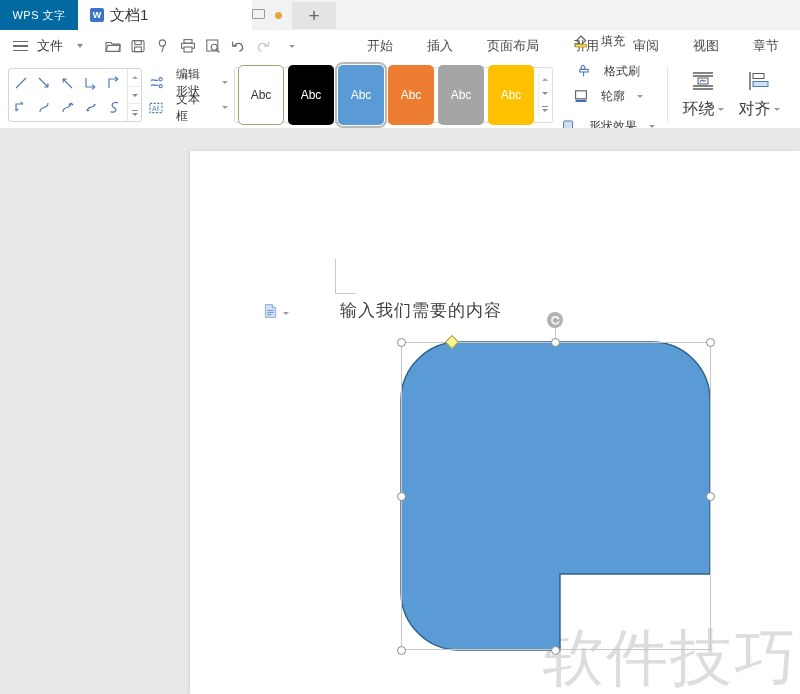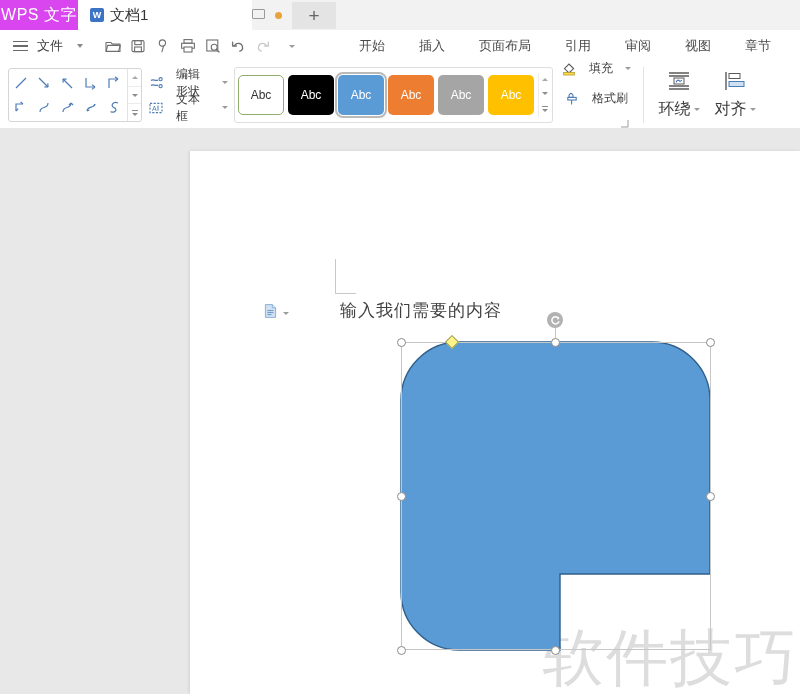--- a/index.html
+++ b/index.html
@@ -11,23 +11,23 @@
   }
   .app{position:relative;width:800px;height:694px;}
 
   
   .titlebar{
     position:absolute;left:0;top:0;width:800px;height:30px;
     background:#f2f2f2;
     display:flex;align-items:flex-end;
   }
   .brand{
-    width:78px;height:30px;background:#d946ef;color:#ffffff;
+    width:78px;height:30px;background:#0369a1;color:#ffffff;
     display:flex;align-items:center;justify-content:center;
-    font-size:16px;letter-spacing:.5px;
+    font-size:11px;letter-spacing:.5px;
   }
   .doc-tab{
     height:30px;min-width:174px;background:#ffffff;
     display:flex;align-items:center;gap:6px;padding:0 10px 0 12px;
     box-sizing:border-box;position:relative;
   }
   .doc-tab .wicon{
     width:14px;height:14px;background:#3b74c4;border-radius:2px;
     color:#fff;font-size:9px;line-height:14px;text-align:center;font-weight:bold;
     flex:0 0 auto;
@@ -70,21 +70,21 @@
   .chev{
     width:0;height:0;border-left:3.4px solid transparent;border-right:3.4px solid transparent;
     border-top:4px solid #8a8a8a;
   }
   .chev-sm{
     width:0;height:0;border-left:3px solid transparent;border-right:3px solid transparent;
     border-top:3.6px solid #9b9b9b;
   }
   .qat .qitem svg{display:block}
   .ribbon-tabs{
-    display:flex;gap:0;margin-left:auto;padding-right:12px;
+    display:flex;gap:0;margin-left:auto;padding-right:4px;
   }
   .rtab{
     font-size:13px;color:#4a4a4a;padding:0 17px;height:32px;
     display:flex;align-items:center;
   }
 
   
   .ribbon{
     position:absolute;left:0;top:62px;width:800px;height:66px;
     background:#ffffff;border-bottom:1px solid #dcdcdc;
@@ -118,21 +118,21 @@
   .rbtn{
     display:flex;align-items:center;gap:12px;font-size:12px;color:#3d3d3d;height:20px;
   }
   .rbtn .ic{width:16px;height:16px;flex:0 0 auto;display:block;}
 
   .styles{
     margin-left:6px;height:56px;display:flex;align-items:center;
     border:1px solid #dedede;border-radius:3px;padding:0 1px;box-sizing:border-box;background:#fff;
   }
   .swatch{
-    width:46px;height:40px;border-radius:5px;margin:0 2px;
+    width:46px;height:60px;border-radius:5px;margin:0 2px;
     display:flex;align-items:center;justify-content:center;
     font-size:12px;box-sizing:border-box;
   }
   .swatch.sel{outline:2px solid #b9b9b9;outline-offset:1px;}
   .styles-scroll{
     width:12px;height:44px;display:flex;flex-direction:column;justify-content:space-around;
     align-items:center;border-left:1px solid #ececec;margin-left:2px;
   }
 
   .grp-fill{
@@ -433,20 +433,42 @@
           <span class="ic">
             <svg width="16" height="16" viewBox="0 0 16 16">
                 <path d="M5 6.4V4.6c0-1 .8-1.8 2-2.4 1.2.6 2 1.4 2 2.4v1.8z" fill="none" stroke="#4f7cb5" stroke-width="1.1"></path>
                 <rect x="3.8" y="6.4" width="8.4" height="2.6" fill="none" stroke="#4f7cb5" stroke-width="1.1"></rect>
                 <path d="M7.6 9v4.6" stroke="#4f7cb5" stroke-width="1.1"></path>
               </svg>
           </span>
           <span>格式刷</span>
         </div>
       </div>
+      <div class="fillrow">
+        <div class="rbtn">
+          <span class="ic">
+            <svg width="16" height="16" viewBox="0 0 16 16">
+                <rect x="2.6" y="2.8" width="10.8" height="8" fill="none" stroke="#5a5a5a" stroke-width="1.1"></rect>
+                <rect x="2.6" y="11.8" width="10.8" height="2.2" fill="#3f6fb5"></rect>
+              </svg>
+          </span>
+          <span>轮廓</span>
+          <span class="chev-sm"></span>
+        </div>
+        <div class="rbtn">
+          <span class="ic">
+            <svg width="16" height="16" viewBox="0 0 16 16">
+                <rect x="2.6" y="3" width="9" height="8" rx="1" fill="#cfe0f3" stroke="#4f7cb5" stroke-width="1"></rect>
+                <path d="M12 10l.7 1.7 1.7.7-1.7.7-.7 1.7-.7-1.7-1.7-.7 1.7-.7z" fill="#4f7cb5"></path>
+              </svg>
+          </span>
+          <span>形状效果</span>
+          <span class="chev-sm"></span>
+        </div>
+      </div>
       <div style="align-self:flex-end;margin-right:2px;">
         <svg width="9" height="9" viewBox="0 0 9 9">
             <path d="M1 8h7V1" fill="none" stroke="#9c9c9c" stroke-width="1"></path>
           </svg>
       </div>
     </div>
 
     <div class="grp-arrange">
       <div class="bigbtn">
         <span>

